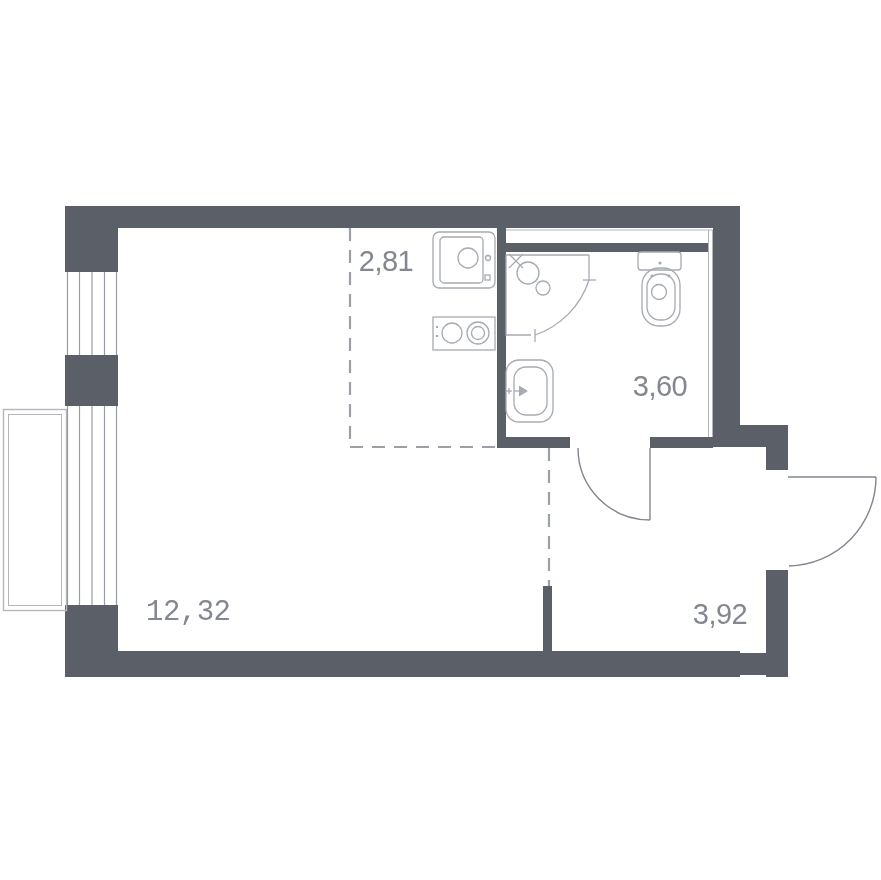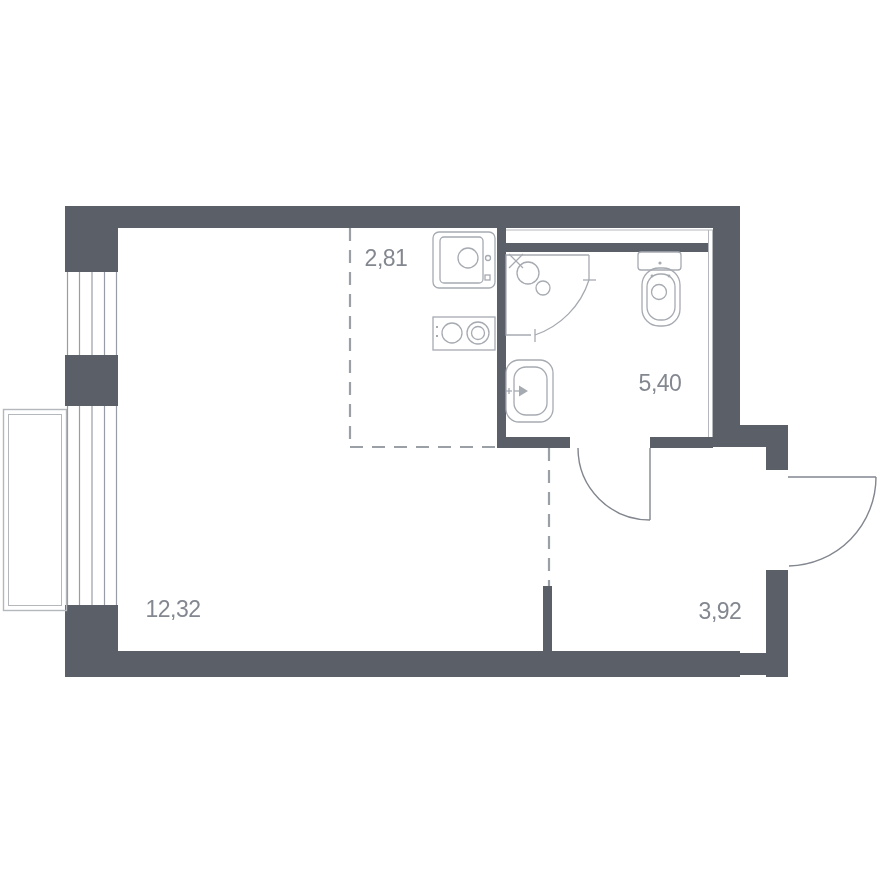--- a/index.html
+++ b/index.html
@@ -2,21 +2,21 @@
 <html style="--wall: #5a5f68; --line-light: #b4b7bc; --fixture: #a6aab1; --door: #82868e; --dash: #9aa0a6; --label: #83878f; --background: #ffffff;"><head>
 <meta charset="utf-8">
 <style>
   html,body{margin:0;padding:0;}
   body{background:var(--background,#fff);font-family:"Liberation Sans",sans-serif;}
   #plan{position:relative;width:881px;height:880px;background:var(--background,#fff);overflow:hidden;}
   .wall{position:absolute;background:var(--wall,#5a5f68);}
   #overlay{position:absolute;left:0;top:0;width:881px;height:880px;}
   .room-label{
     position:absolute;font-family:"Liberation Sans",sans-serif;
-    font-size:23px;line-height:1;color:var(--label,#83878f);
+    font-size:29px;line-height:1;color:var(--label,#83878f);
     text-align:center;letter-spacing:-.5px;white-space:nowrap;
   }
   
   .light{stroke:var(--line-light,#b4b7bc);stroke-width:1.4;fill:none;}
   .light-thin{stroke:var(--line-light,#b4b7bc);stroke-width:1;fill:none;}
   .win{stroke:#989da5;stroke-width:1.2;fill:none;}
   .dash{stroke:var(--dash,#9aa0a6);stroke-width:2.2;fill:none;stroke-dasharray:13 9;}
   .door{stroke:var(--door,#82868e);stroke-width:1.4;fill:none;}
   .fix{stroke:var(--fixture,#a6aab1);stroke-width:1.3;fill:none;}
   .fix-fill{fill:var(--fixture,#a6aab1);stroke:none;}
@@ -132,17 +132,17 @@
       <circle class="fix-fill" cx="660" cy="263" r="1.6"></circle>
       <circle class="fix-fill" cx="652" cy="276" r="1.4"></circle>
       <circle class="fix-fill" cx="669" cy="276" r="1.4"></circle>
       <rect class="fix" x="642" y="268" width="38" height="58" rx="17"></rect>
       <rect class="fix" x="647" y="274" width="28" height="46" rx="13"></rect>
       <circle class="fix" cx="659" cy="292" r="7.5"></circle>
     </g>
   </svg>
 
   <div class="room-label" style="left:346px;top:247px;width:80px;">2,81</div>
-  <div class="room-label" style="left:620px;top:372px;width:80px;">5,40</div>
-  <div class="room-label" style="left:132px;top:598px;width:82px;">12,32</div>
+  <div class="room-label" style="left:620px;top:372px;width:80px;">3,60</div>
+  <div class="room-label" style="left:146px;top:598px;width:82px;font-family:Liberation Mono, monospace;">12,32</div>
   <div class="room-label" style="left:679px;top:600px;width:82px;text-align:center;">3,92</div>
 
 </div>
 
 </body></html>

